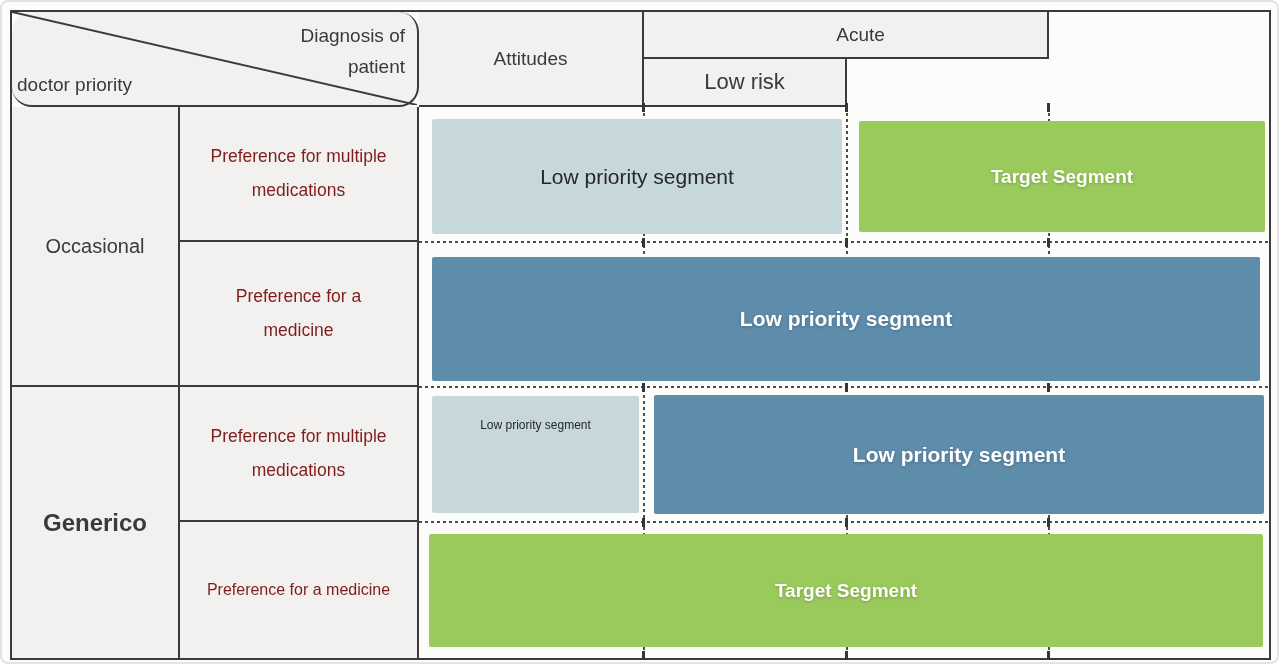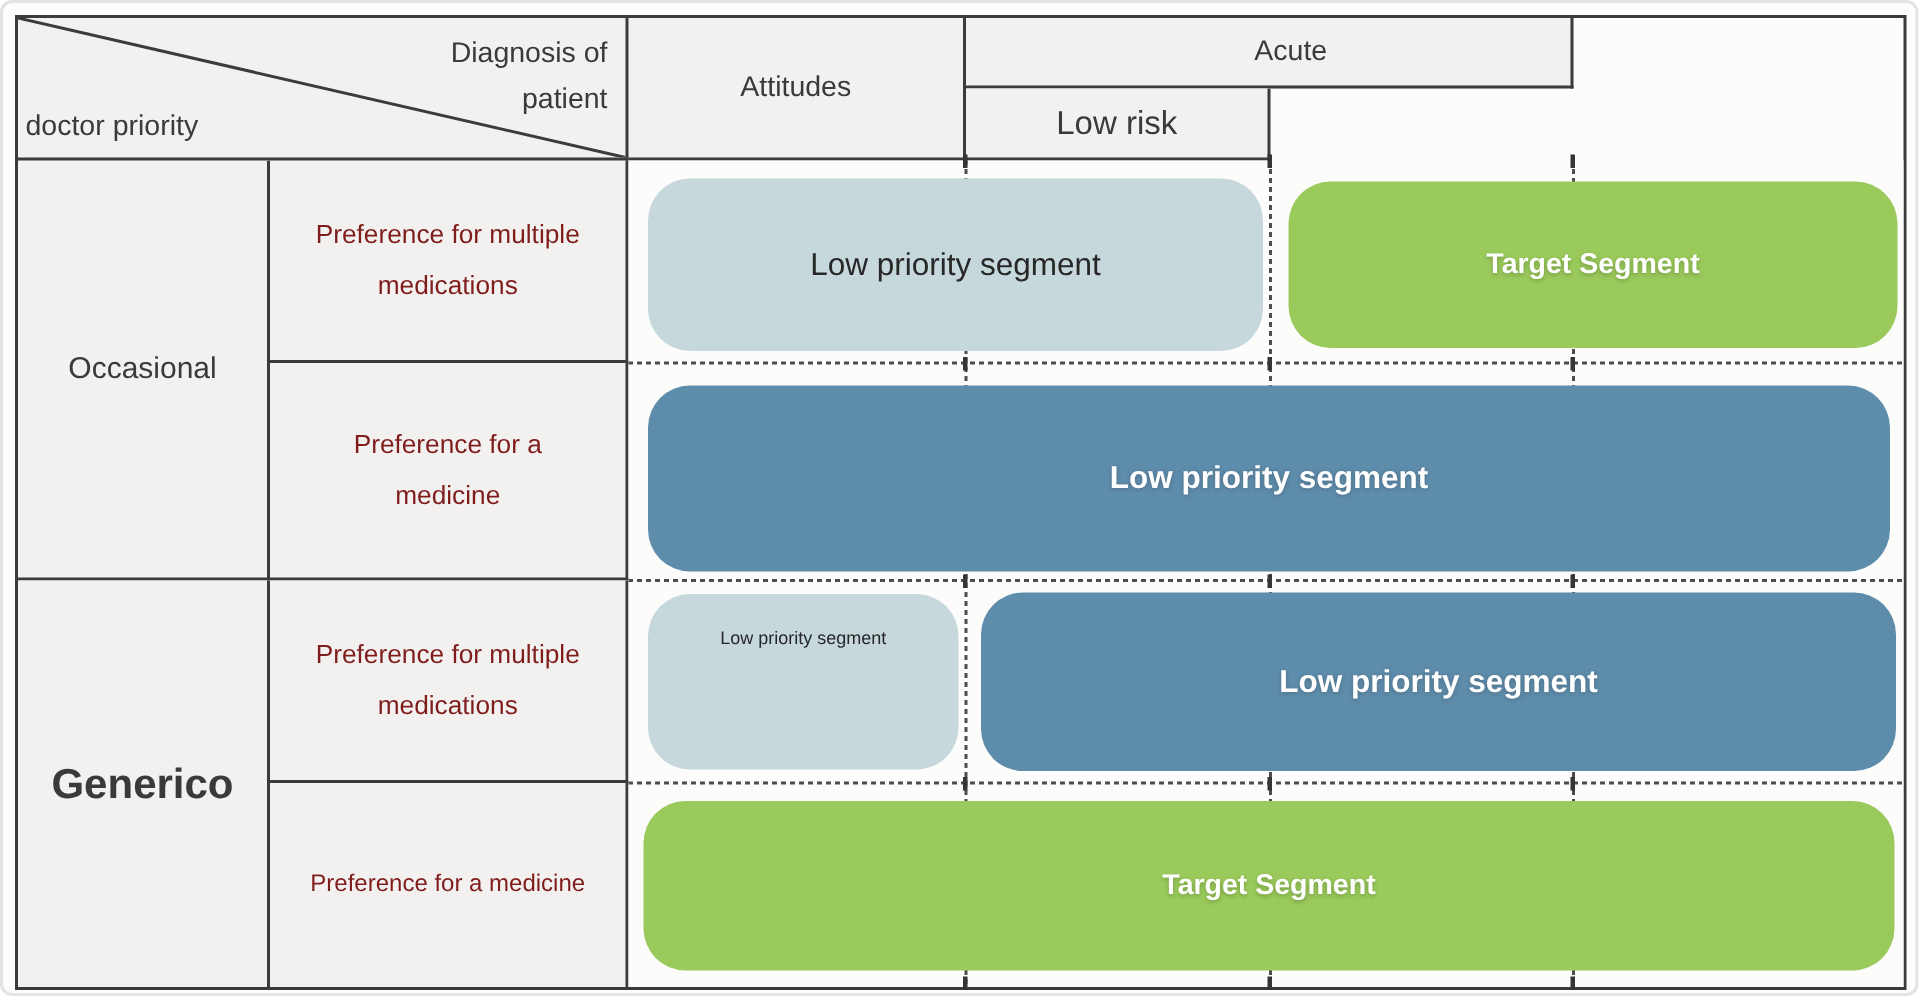--- a/index.html
+++ b/index.html
@@ -13,52 +13,52 @@
     border:2px solid #3b3b3b; background:#fcfcfb;
     display:grid;
     grid-template-columns:168px 239px 225px 203px 202px 1fr;
     grid-template-rows:47px 48px 135px 145px 135px 1fr;
   }
   .cell { background:#f2f1ef; color:#3a3a3a; display:flex; align-items:center; justify-content:center; text-align:center; }
   .b-r { border-right:2px solid #3b3b3b; }
   .b-b { border-bottom:2px solid #3b3b3b; }
 
   
-  .c-corner { grid-area:1/1/3/3; position:relative; display:block; }
+  .c-corner { grid-area:1/1/3/3; position:relative; display:block;border-radius:20px; }
   .c-corner svg { position:absolute; inset:0; width:100%; height:100%; }
   .diag-label-top { position:absolute; top:8px; right:12px; width:150px; text-align:right; font-size:19px; line-height:1.65; color:#3a3a3a; }
   .diag-label-bottom { position:absolute; left:5px; bottom:3px; font-size:19px; line-height:1.78; color:#3a3a3a; text-align:left; }
 
   .c-occ { grid-area:1/3/3/4; font-size:19px; }
   .c-acute { grid-area:1/4/2/6; font-size:19px;padding-left:30px; }
   .c-low { grid-area:2/4/3/5; font-size:22px; }
   .c-high { grid-area:2/5/3/6; font-size:16px; }
   .c-chronic { grid-area:1/6/3/7; font-size:19px; }
 
   .c-spec { grid-area:3/1/5/2; font-size:20px; }
-  .c-gen { grid-area:5/1/7/2; font-size:28px; font-weight:bold; }
+  .c-gen { grid-area:5/1/7/2; font-size:24px; font-weight:bold; }
   .c-spec-b1 { grid-area:3/2/4/3; }
   .c-spec-b2 { grid-area:4/2/5/3; }
   .c-gen-b1 { grid-area:5/2/6/3; }
   .c-gen-b2 { grid-area:6/2/7/3; }
   .behavior { font-size:17.5px; line-height:1.9; color:#7f1d1d; }
   .behavior span { display:inline-block; max-width:212px; }
   .c-spec-b2 span { max-width:170px; }
   .c-gen-b2 { font-size:16px; }
   .c-gen-b2 span { max-width:230px; }
 
   
   .body-grid { grid-area:3/3/7/7; position:relative; background:#fcfcfb; }
   .hline { position:absolute; left:0; right:0; height:2px;
     background-image:repeating-linear-gradient(90deg,#4d4d4d 0 3px,transparent 3px 6px); z-index:1; }
   .vline { position:absolute; top:0; bottom:0; width:2px;
     background-image:repeating-linear-gradient(180deg,#4d4d4d 0 3px,transparent 3px 6px); z-index:1; }
   .tick { position:absolute; width:3px; height:9px; background:#353535; z-index:1; }
 
-  .seg { position:absolute; border-radius:28px; display:flex; align-items:center; justify-content:center; text-align:center; z-index:2; }
+  .seg { position:absolute; border-radius:2px; display:flex; align-items:center; justify-content:center; text-align:center; z-index:2; }
   .seg.low-light { background:#c6d8dc; color:#272727; font-size:21px; }
   .seg.low-dark { background:#5e8cab; color:#ffffff; font-size:21px; font-weight:bold; text-shadow:0 1px 3px rgba(50,60,70,0.35); }
   .seg.target { background:#9aca5c; color:#ffffff; font-size:19px; font-weight:bold; text-shadow:0 1px 3px rgba(80,100,40,0.45); }
   .seg.small-label { font-size:12px; align-items:flex-start; }
   .seg.small-label .seg-text { margin-top:22px; }
 
   .seg-r1a { left:13px; top:12px; width:410px; height:115px; }
   .seg-r1b { left:440px; top:14px; width:406px; height:111px; }
   .seg-r2  { left:13px; top:150px; width:828px; height:124px; }
   .seg-r3a { left:13px; top:289px; width:207px; height:117px; }

